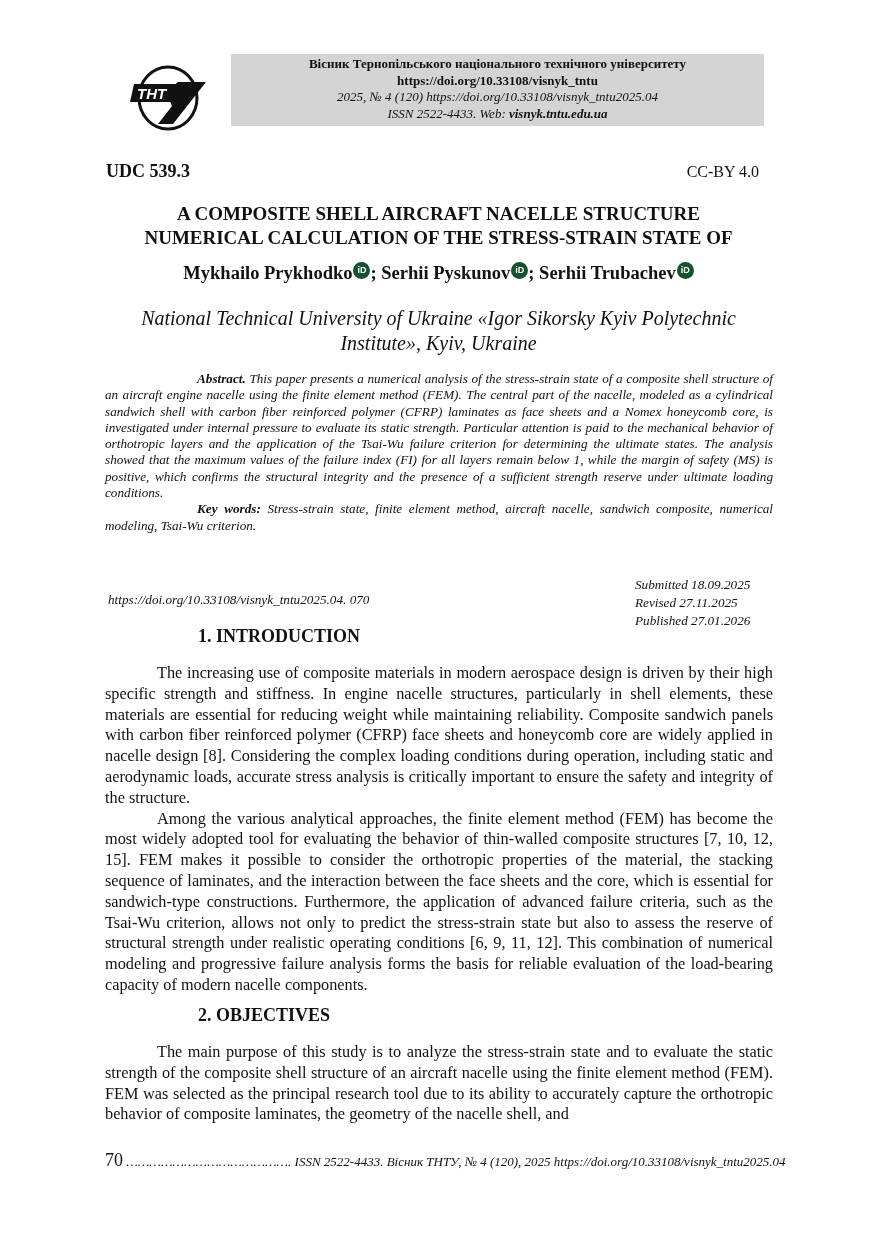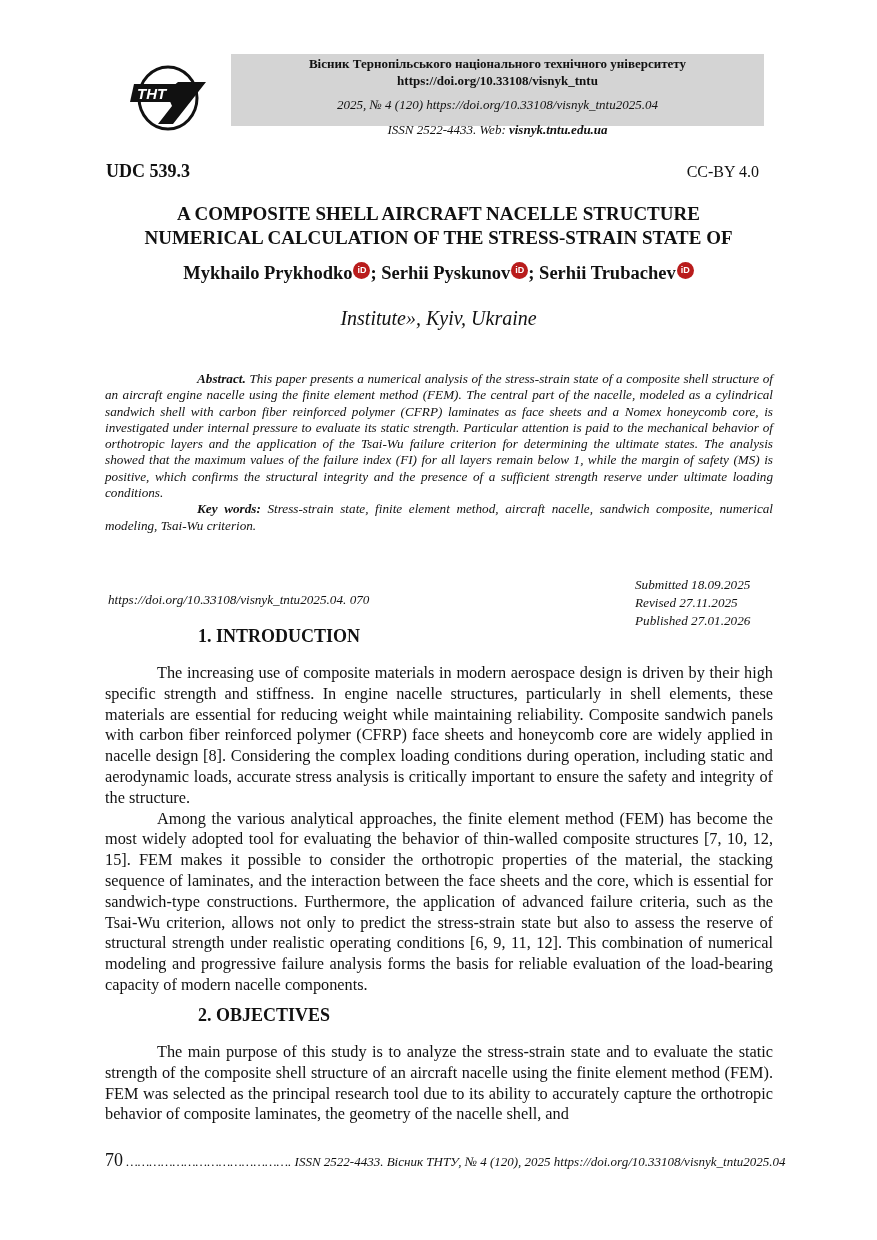--- a/index.html
+++ b/index.html
@@ -5,30 +5,30 @@
   html, body { margin: 0; padding: 0; background: #ffffff; }
   body { width: 877px; height: 1240px; position: relative; overflow: hidden;
          font-family: "Liberation Serif", "DejaVu Serif", serif; color: #111; }
   .abs { position: absolute; }
 
   
   .logo { left: 128px; top: 62px; width: 80px; height: 72px; }
   .jbox { left: 231px; top: 54px; width: 533px; height: 72px; background: #d4d4d4;
           text-align: center; font-size: 13px; line-height: 16.5px; padding-top: 2px; box-sizing: border-box; }
   .jbox .b { font-weight: bold; }
-  .jbox .i { font-style: italic; margin-top: 8px; }
+  .jbox .i { font-style: italic; }
   .jbox .bi { font-weight: bold; font-style: italic; }
 
   .udc { left: 106px; top: 161px; font-size: 18px; font-weight: bold; }
   .lic { right: 118px; top: 163px; font-size: 16px; }
 
   .title { left: 100px; width: 677px; top: 202px; text-align: center; font-weight: bold;
            font-size: 19px; line-height: 24px; }
   .authors { left: 100px; width: 677px; top: 262px; text-align: center; font-weight: bold; font-size: 18.5px; }
-  .orcid { display: inline-block; width: 17px; height: 17px; border-radius: 50%; background: #b91c1c;
+  .orcid { display: inline-block; width: 17px; height: 17px; border-radius: 50%; background: #14532d;
            color: #fff; font-family: "Liberation Sans", sans-serif; font-size: 9px; font-weight: bold;
            line-height: 17px; text-align: center; vertical-align: 6px; margin-left: 1px; }
   .affil { left: 100px; width: 677px; top: 306px; text-align: center; font-style: italic;
            font-size: 20px; line-height: 25px; }
 
   .abstract { left: 105px; width: 668px; top: 371px; font-style: italic; font-size: 13.2px;
               line-height: 16.3px; text-align: justify; }
   .abstract p { margin: 0; text-indent: 52px; }
   .abstract b { font-style: italic; margin-left: 40px; }
 
@@ -70,20 +70,21 @@
 <div class="abs title">
   <div>A COMPOSITE SHELL AIRCRAFT NACELLE STRUCTURE</div>
   <div>NUMERICAL CALCULATION OF THE STRESS-STRAIN STATE OF</div>
 </div>
 
 <div class="abs authors">
   <span>Mykhailo Prykhodko</span><span class="orcid">iD</span><span>; </span><span>Serhii Pyskunov</span><span class="orcid">iD</span><span>; </span><span>Serhii Trubachev</span><span class="orcid">iD</span>
 </div>
 
 <div class="abs affil">
+  <div>National Technical University of Ukraine «Igor Sikorsky Kyiv Polytechnic</div>
   <div>Institute», Kyiv, Ukraine</div>
 </div>
 
 <div class="abs abstract">
   <p><b>Abstract.</b><span> This paper presents a numerical analysis of the stress-strain state of a composite shell structure of an aircraft engine nacelle using the finite element method (FEM). The central part of the nacelle, modeled as a cylindrical sandwich shell with carbon fiber reinforced polymer (CFRP) laminates as face sheets and a Nomex honeycomb core, is investigated under internal pressure to evaluate its static strength. Particular attention is paid to the mechanical behavior of orthotropic layers and the application of the Tsai-Wu failure criterion for determining the ultimate states. The analysis showed that the maximum values of the failure index (FI) for all layers remain below 1, while the margin of safety (MS) is positive, which confirms the structural integrity and the presence of a sufficient strength reserve under ultimate loading conditions.</span></p>
   <p><b>Key words:</b><span> Stress-strain state, finite element method, aircraft nacelle, sandwich composite, numerical modeling, Tsai-Wu criterion.</span></p>
 </div>
 
 <div class="abs dates">
   <div>Submitted 18.09.2025</div>

